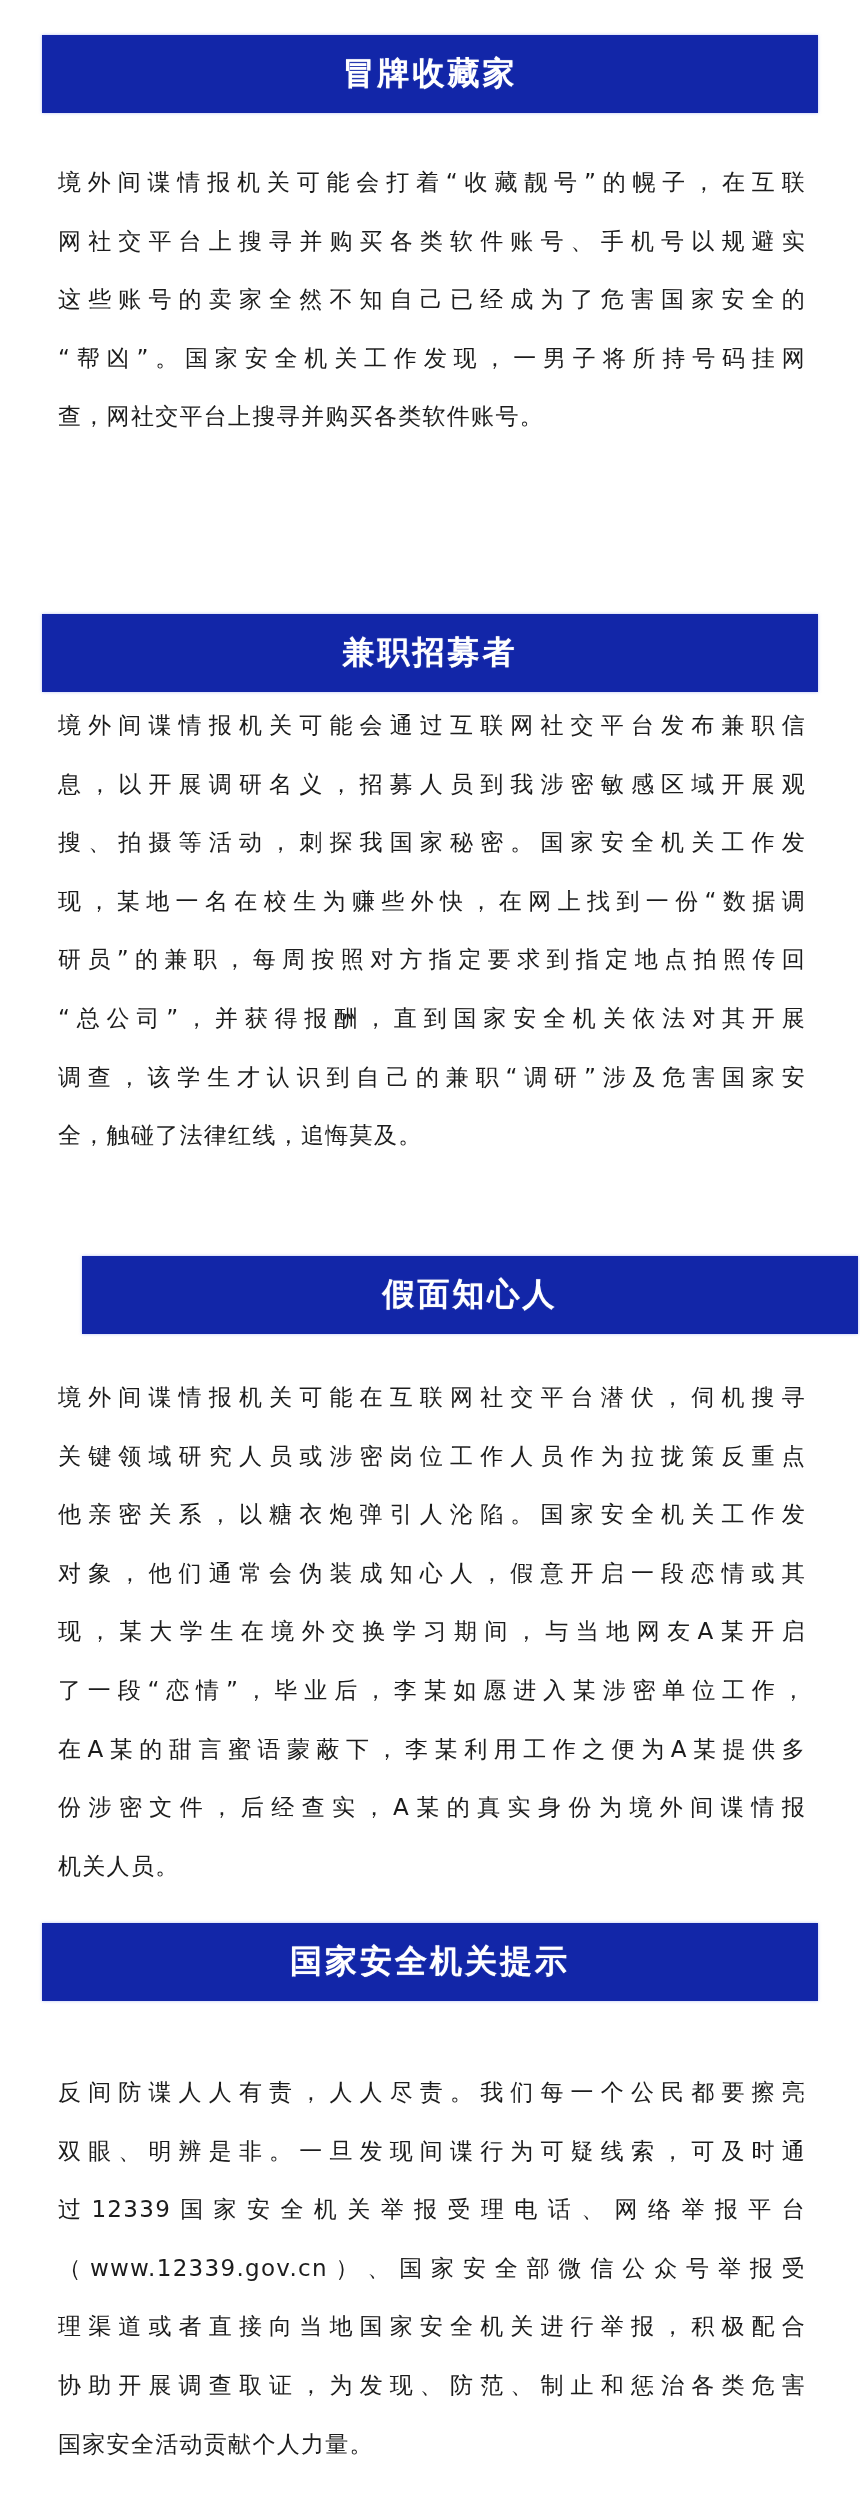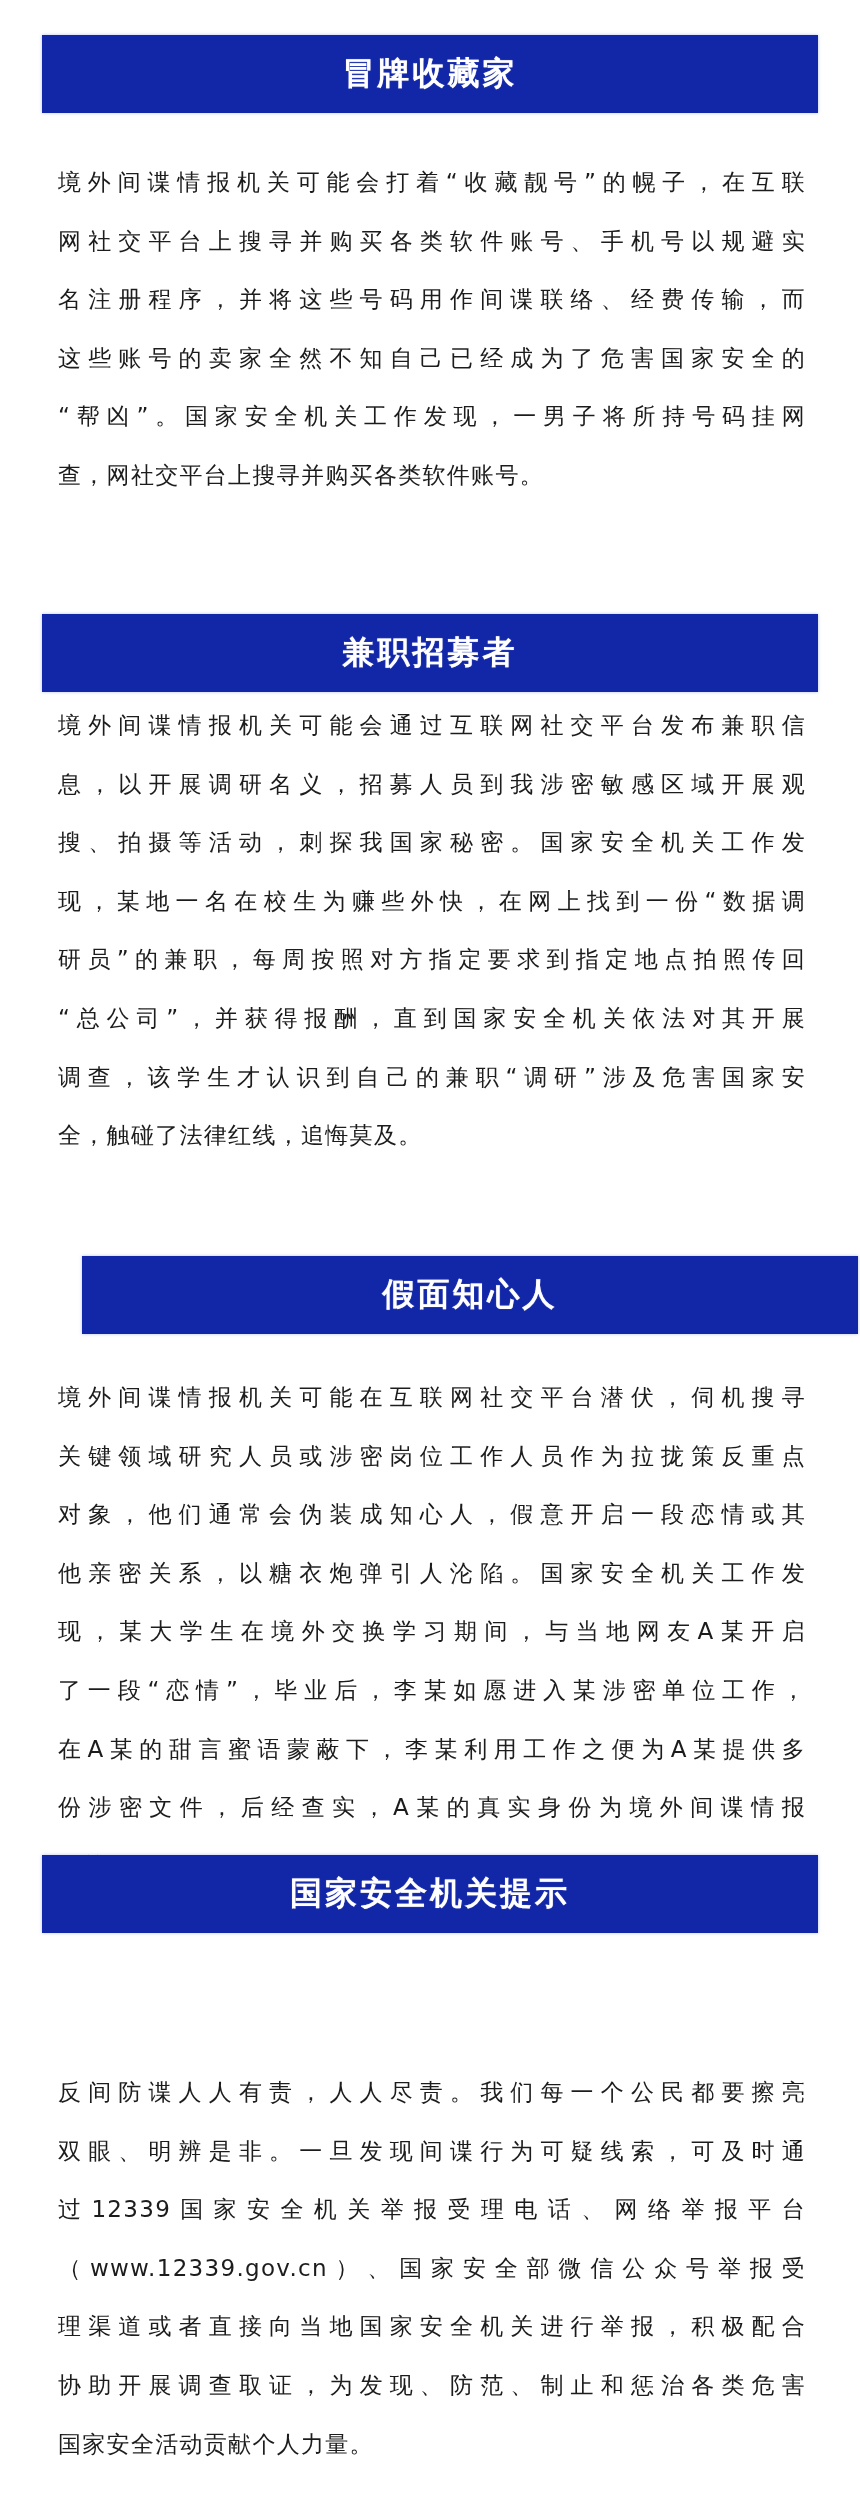--- a/index.html
+++ b/index.html
@@ -52,21 +52,20 @@
 <body>
 
 <div class="page">
 
   <div class="banner" style="top:35px;">
     <span class="banner-title">冒牌收藏家</span>
   </div>
   <div class="para" style="top:153px;">
     <span class="line">境外间谍情报机关可能会打着“收藏靓号”的幌子，在互联</span>
     <span class="line">网社交平台上搜寻并购买各类软件账号、手机号以规避实</span>
-    <span class="line">名注册程序，并将这些号码用作间谍联络、经费传输，而</span>
     <span class="line">这些账号的卖家全然不知自己已经成为了危害国家安全的</span>
     <span class="line">“帮凶”。国家安全机关工作发现，一男子将所持号码挂网</span>
     <span class="line last">查，网社交平台上搜寻并购买各类软件账号。</span>
   </div>
 
   <div class="banner" style="top:614px;">
     <span class="banner-title">兼职招募者</span>
   </div>
   <div class="para" style="top:696px;">
     <span class="line">境外间谍情报机关可能会通过互联网社交平台发布兼职信</span>
@@ -78,30 +77,30 @@
     <span class="line">调查，该学生才认识到自己的兼职“调研”涉及危害国家安</span>
     <span class="line last">全，触碰了法律红线，追悔莫及。</span>
   </div>
 
   <div class="banner" style="top:1256px;margin-left:40px;">
     <span class="banner-title">假面知心人</span>
   </div>
   <div class="para" style="top:1368px;">
     <span class="line">境外间谍情报机关可能在互联网社交平台潜伏，伺机搜寻</span>
     <span class="line">关键领域研究人员或涉密岗位工作人员作为拉拢策反重点</span>
+    <span class="line">他亲密关系，以糖衣炮弹引人沦陷。国家安全机关工作发</span>
     <span class="line">对象，他们通常会伪装成知心人，假意开启一段恋情或其</span>
-    <span class="line">他亲密关系，以糖衣炮弹引人沦陷。国家安全机关工作发</span>
     <span class="line">现，某大学生在境外交换学习期间，与当地网友A某开启</span>
     <span class="line">了一段“恋情”，毕业后，李某如愿进入某涉密单位工作，</span>
     <span class="line">在A某的甜言蜜语蒙蔽下，李某利用工作之便为A某提供多</span>
     <span class="line">份涉密文件，后经查实，A某的真实身份为境外间谍情报</span>
     <span class="line last">机关人员。</span>
   </div>
 
-  <div class="banner" style="top:1855px;text-align:center;">
+  <div class="banner" style="top:1923px;text-align:center;">
     <span class="banner-title">国家安全机关提示</span>
   </div>
   <div class="para" style="top:2063px;">
     <span class="line">反间防谍人人有责，人人尽责。我们每一个公民都要擦亮</span>
     <span class="line">双眼、明辨是非。一旦发现间谍行为可疑线索，可及时通</span>
     <span class="line">过12339国家安全机关举报受理电话、网络举报平台</span>
     <span class="line">（www.12339.gov.cn）、国家安全部微信公众号举报受</span>
     <span class="line">理渠道或者直接向当地国家安全机关进行举报，积极配合</span>
     <span class="line">协助开展调查取证，为发现、防范、制止和惩治各类危害</span>
     <span class="line last">国家安全活动贡献个人力量。</span>

